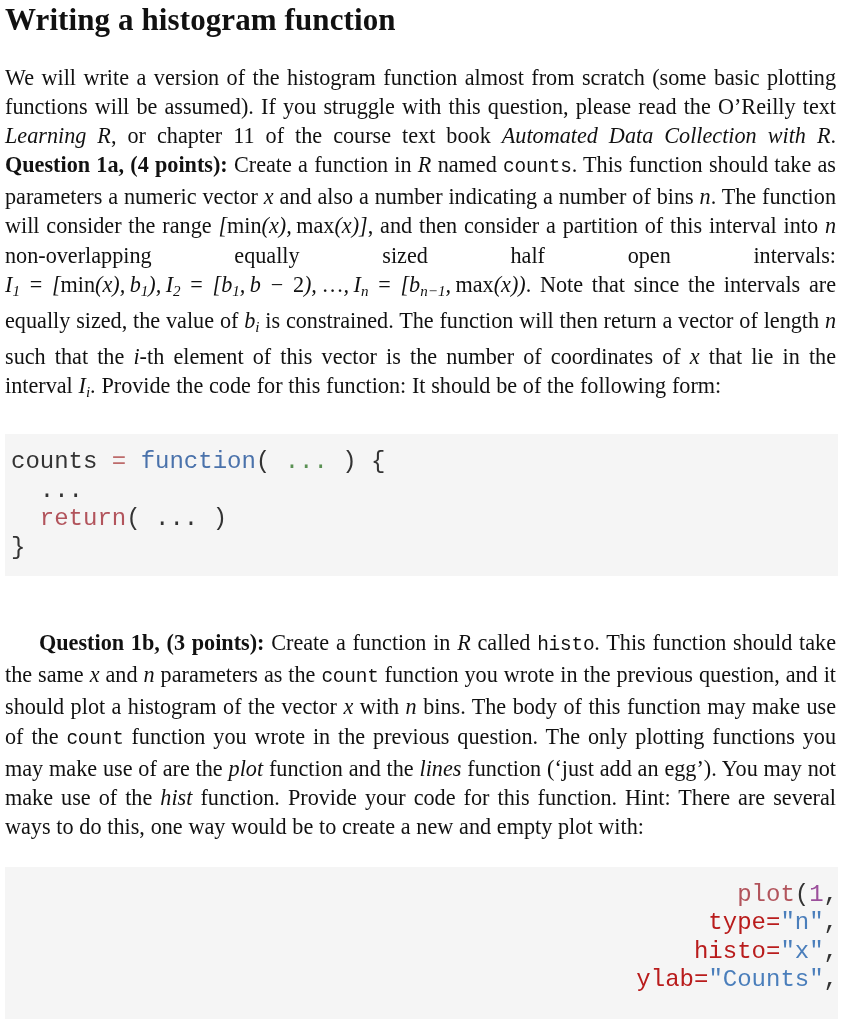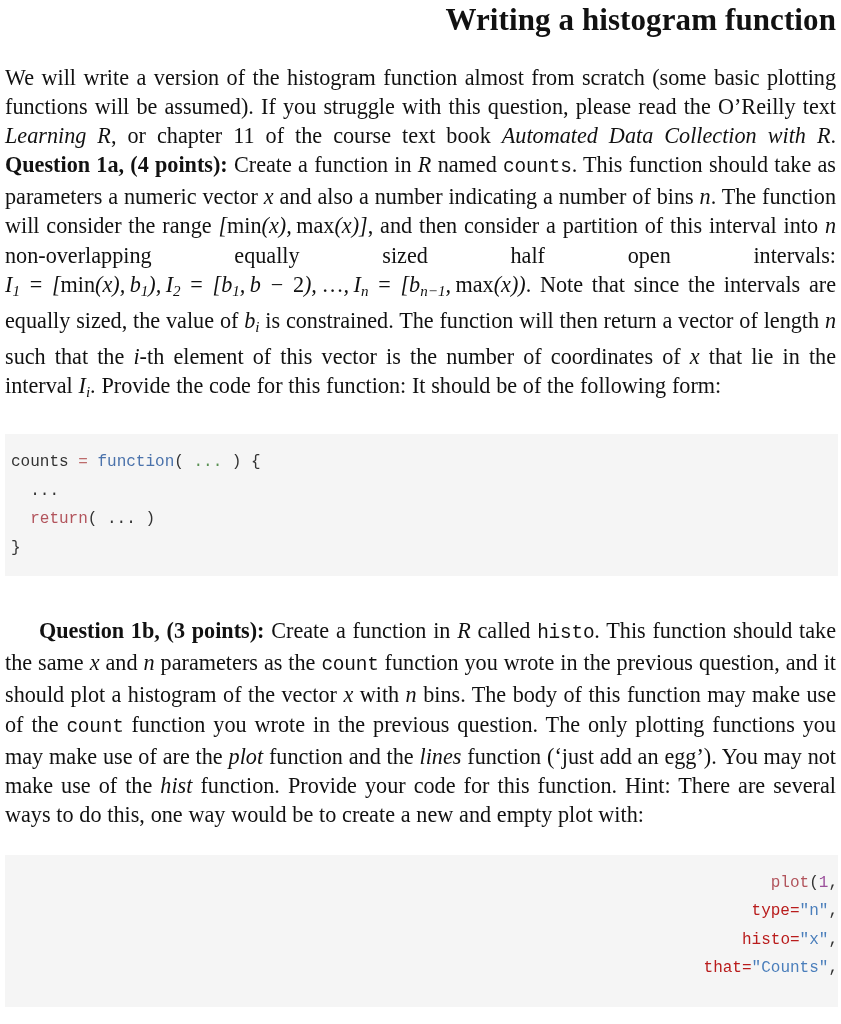--- a/index.html
+++ b/index.html
@@ -23,21 +23,20 @@
     overflow: hidden;
   }
   .doc-title {
     font-family: "Liberation Serif", "DejaVu Serif", serif;
     font-weight: bold;
     font-size: 31px;
     line-height: 36px;
     margin: 0;
     padding: 2px 0 0 0;
     letter-spacing: 0.1px;
-    text-align: right;
   }
   p.body-text {
     font-size: 22.2px;
     line-height: 29.1px;
     text-align: justify;
     text-justify: inter-word;
     margin: 0;
     padding: 0;
     hyphens: none;
     word-spacing: 0.2px;
@@ -69,24 +68,24 @@
   .math sub {
     font-size: 0.68em;
     vertical-align: -0.27em;
     font-style: italic;
   }
   .math .opsp { font-style: normal; padding: 0 1px; }
 
   .codeblock {
     background: #f5f5f5;
     font-family: "Liberation Mono", "DejaVu Sans Mono", monospace;
-    font-size: 16px;
+    font-size: 24px;
     line-height: 28.5px;
     padding: 14px 0 14px 6px;
-    margin: 0;
+    margin: 12px;
     white-space: pre;
     box-sizing: border-box;
     width: 833px;
     margin-left: 0px;
     color: #333333;
     overflow: hidden;
   }
   .cb-1 { margin-top: 27px; }
   .cb-2 { margin-top: 26px; padding-bottom: 0; height: 152px; text-align: right; }
 
@@ -121,15 +120,15 @@
 
   <div class="spacer-after-code"></div>
 
   <p class="body-text para-2">
     <span class="bb">Question 1b, (3 points):</span><span> Create a function in </span><span class="mi">R</span><span> called </span><span class="mono">histo</span><span>. This function should take the same </span><span class="mi">x</span><span> and </span><span class="mi">n</span><span> parameters as the </span><span class="mono">count</span><span> function you wrote in the previous question, and it should plot a histogram of the vector </span><span class="mi">x</span><span> with </span><span class="mi">n</span><span> bins. The body of this function may make use of the </span><span class="mono">count</span><span> function you wrote in the previous question. The only plotting functions you may make use of are the </span><span class="bi">plot</span><span> function and the </span><span class="bi">lines</span><span> function (‘just add an egg’). You may not make use of the </span><span class="bi">hist</span><span> function. Provide your code for this function. Hint: There are several ways to do this, one way would be to create a new and empty plot with:</span>
   </p>
 
   <pre class="codeblock cb-2"><span class="tok-call">plot</span><span class="tok-punct">(</span><span class="tok-num">1</span><span class="tok-punct">,
         </span><span class="tok-arg">type=</span><span class="tok-str">"n"</span><span class="tok-punct">,
         </span><span class="tok-arg">histo=</span><span class="tok-str">"x"</span><span class="tok-punct">,
-        </span><span class="tok-arg">that=</span><span class="tok-str">"Counts"</span><span class="tok-punct">,</span></pre>
+        </span><span class="tok-arg">ylab=</span><span class="tok-str">"Counts"</span><span class="tok-punct">,</span></pre>
 
 </div>
 
 </body></html>

